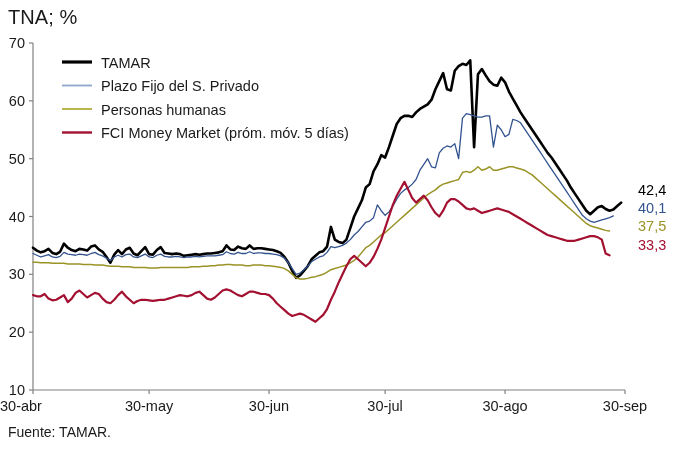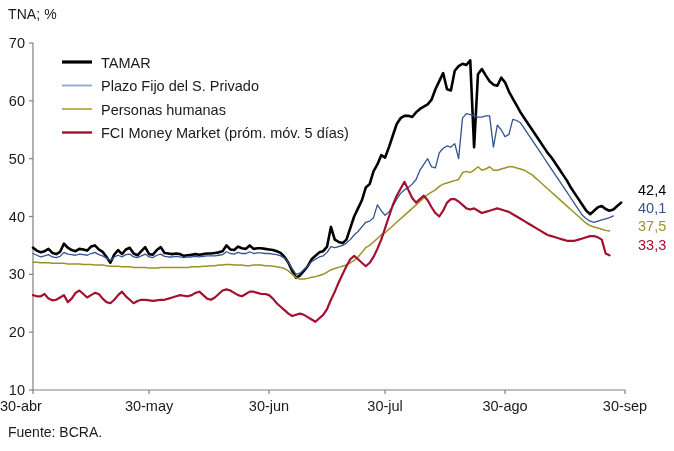--- a/index.html
+++ b/index.html
@@ -17,21 +17,21 @@
   #chart-root {
     position: absolute;
     left: 0; top: 0;
     width: 674px;
     height: 451px;
   }
   .axis-title {
     position: absolute;
     left: 8px;
     top: 6px;
-    font-size: 14px;
+    font-size: 20px;
     color: #1a1a1a;
     letter-spacing: 0.1px;
   }
   .source-note {
     position: absolute;
     left: 8px;
     top: 424px;
     font-size: 14px;
     color: #1a1a1a;
   }
@@ -108,14 +108,14 @@
         <text x="101" y="67.5" class="legend-label">TAMAR</text>
         <line x1="62" y1="85.5" x2="92" y2="85.5" stroke="#8da8cc" stroke-width="1.8"></line>
         <text x="101" y="91" class="legend-label">Plazo Fijo del S. Privado</text>
         <line x1="62" y1="109" x2="92" y2="109" stroke="#b5ae3e" stroke-width="1.8"></line>
         <text x="101" y="114.5" class="legend-label">Personas humanas</text>
         <line x1="62" y1="132.5" x2="92" y2="132.5" stroke="#a31030" stroke-width="2.4"></line>
         <text x="101" y="138" class="legend-label">FCI Money Market (próm. móv. 5 días)</text>
       </g>
   </svg>
 
-  <div class="source-note">Fuente: BCRA.</div>
+  <div class="source-note">Fuente: TAMAR.</div>
 </div>
 
 </body></html>

